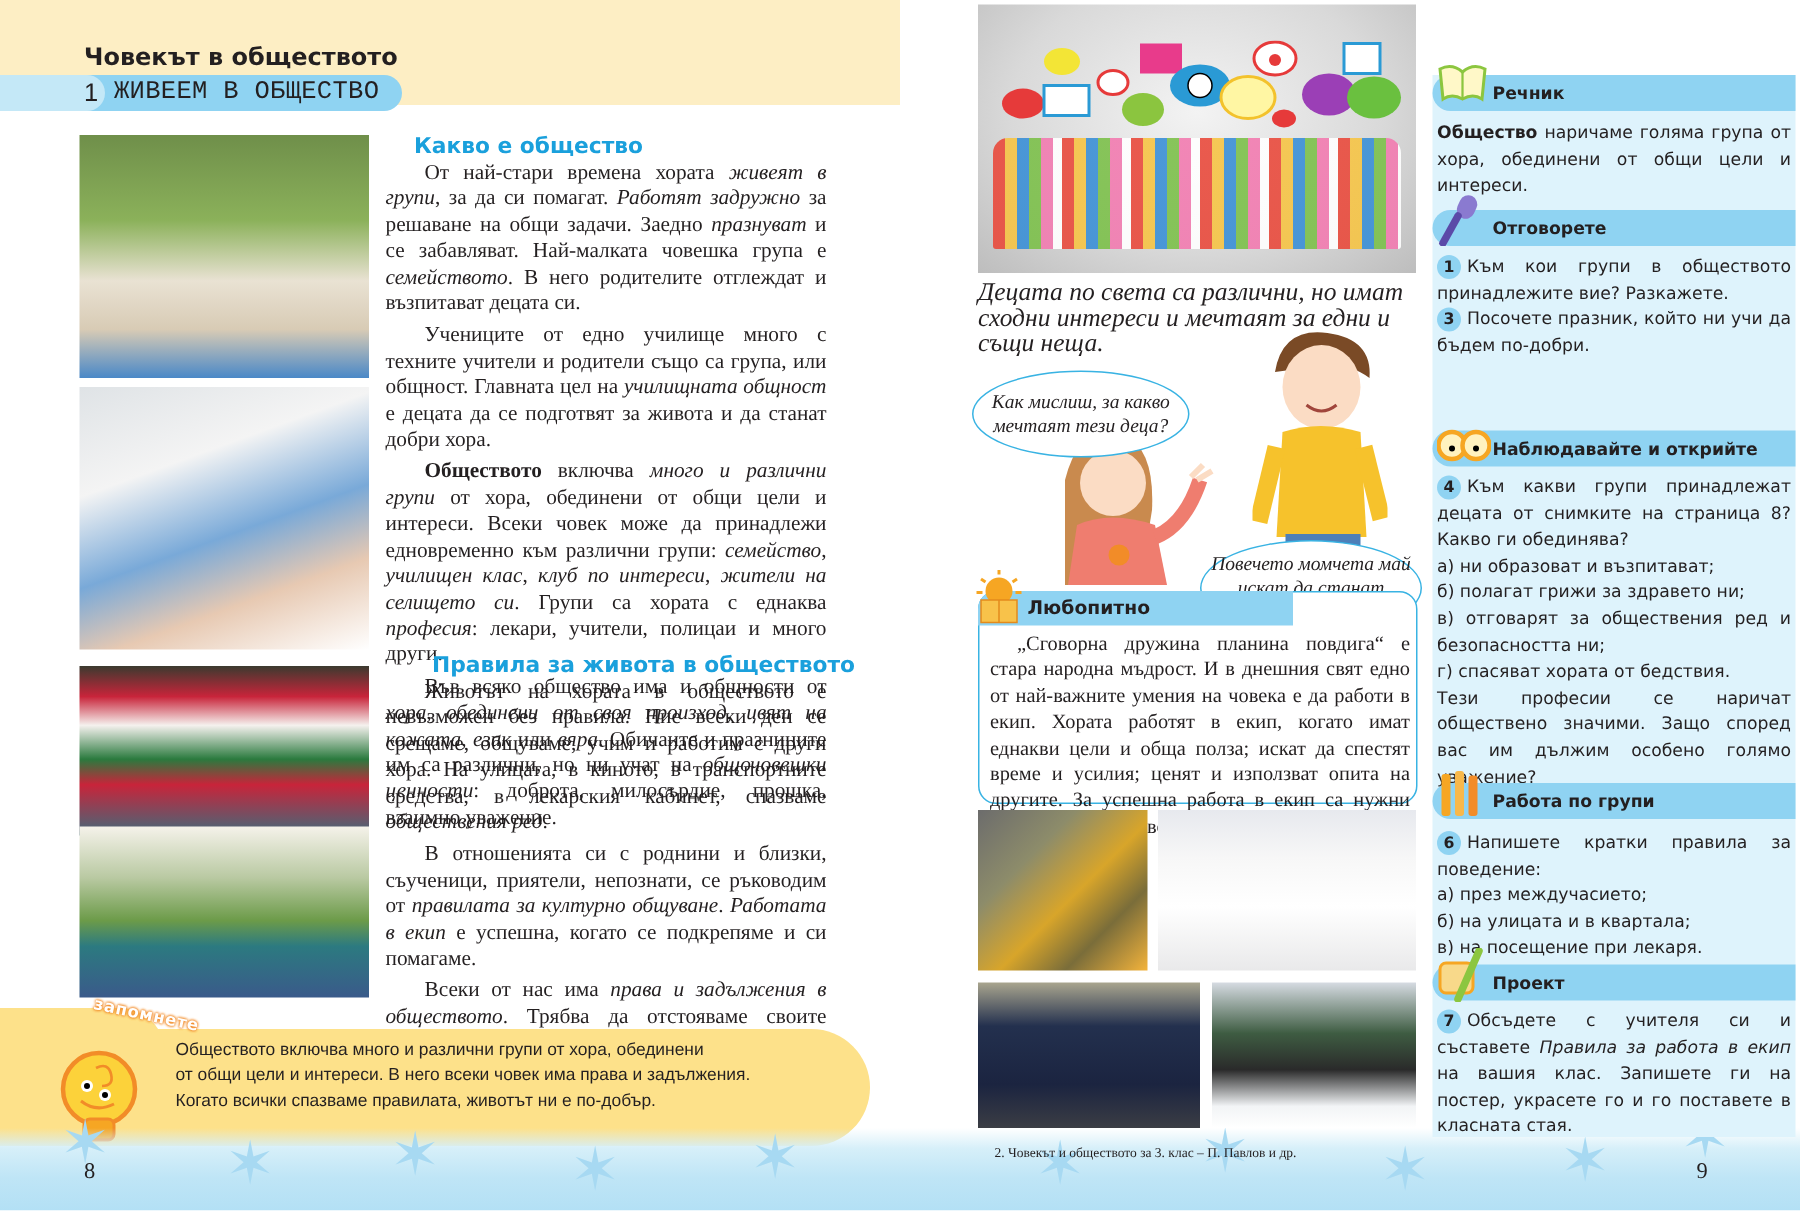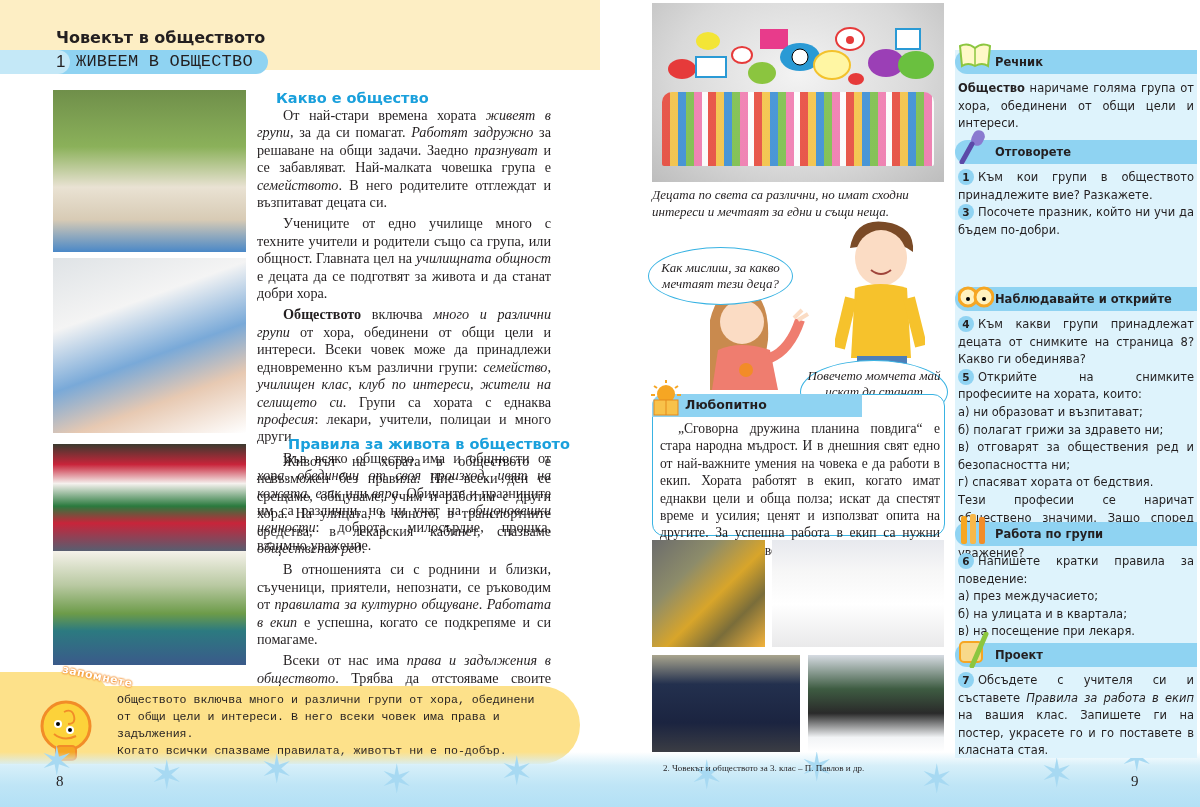--- a/index.html
+++ b/index.html
@@ -36,37 +36,37 @@
   .body-text em { font-style: italic; }
   .body-text b { font-weight: bold; }
   .col-what { left: 257px; top: 107px; width: 294px; }
   .col-rules { left: 257px; top: 453px; width: 294px; }
 
   .remember-box { left: 40px; top: 686px; width: 540px; height: 78px; background: #fde18a; border-radius: 0 40px 40px 0; }
   .remember-left { left: 0; top: 672px; width: 110px; height: 92px; background: #fde18a; border-radius: 0 30px 0 0; }
   .bulb { left: 36px; top: 700px; width: 64px; height: 64px; }
   .remember-label { left: 62px; top: 670px; font-family: "DejaVu Sans", sans-serif; font-weight: bold; font-size: 11px; color: #ffffff; transform: rotate(12deg);
     text-shadow: 0 0 2px #f28c28, 0 0 2px #f28c28, 0 0 2px #f28c28; letter-spacing: 0.5px; }
-  .remember-text { left: 117px; top: 691px; width: 440px; font-family: Liberation Mono, monospace; font-size: 11.6px; line-height: 17px; color: #231f20; }
+  .remember-text { left: 117px; top: 691px; width: 440px; font-family: Liberation Sans, sans-serif; font-size: 11.6px; line-height: 17px; color: #231f20; }
 
   .footer-waves { left: 0; top: 752px; width: 1200px; height: 55px;
     background: linear-gradient(180deg, rgba(255,255,255,0) 0%, #d6eff9 25%, #bfe5f6 60%, #b3e0f5 100%); }
   .star { position: absolute; color: #a7d9f2; font-size: 40px; line-height: 40px; }
   .page-num { font-family: "Liberation Serif", serif; font-size: 15px; color: #231f20; }
   .pn-left { left: 56px; top: 773px; }
   .pn-right { left: 1131px; top: 773px; }
   .credit { left: 651px; top: 763px; font-size: 9px; color: #231f20; margin-left: 12px; }
 
   
   .photo-kids { left: 652px; top: 3px; width: 292px; height: 179px;
     background: radial-gradient(ellipse at 50% 40%, #f3f3f3 0%, #d9d9d9 60%, #bdbdbd 100%); }
   .bubble-icons { position: absolute; left: 8px; top: 24px; width: 276px; height: 70px; }
   .kids-row { position: absolute; left: 10px; bottom: 16px; width: 272px; height: 74px;
     background: repeating-linear-gradient(90deg, #e94a3c 0 8px, #f6c445 8px 16px, #3a8fd6 16px 24px, #7cc04a 24px 32px, #f27bb0 32px 40px, #ffffff 40px 46px); border-radius: 10px 10px 2px 2px; opacity: 0.9; }
-  .caption-kids { left: 652px; top: 186px; width: 292px; font-style: italic; font-size: 13px; line-height: 17px; }
+  .caption-kids { left: 652px; top: 186px; width: 292px; font-style: italic; font-size: 17px; line-height: 17px; }
 
   .speech { background: #ffffff; border: 1.6px solid #39b3e3; border-radius: 50%; display: flex; align-items: center; justify-content: center; text-align: center; font-style: italic; font-size: 13px; line-height: 16px; }
   .speech-q { left: 648px; top: 247px; width: 145px; height: 58px; }
   .speech-a { left: 800px; top: 360px; width: 148px; height: 64px; }
 
   .girl { left: 690px; top: 280px; width: 130px; height: 110px; }
   .boy { left: 835px; top: 218px; width: 90px; height: 160px; }
 
   .curious-box { left: 652px; top: 394px; width: 293px; height: 142px; border: 1.6px solid #39b3e3; border-radius: 12px; background: #ffffff; }
   .curious-bar { left: 652px; top: 394px; width: 210px; height: 23px; background: #8fd3f2; border-radius: 12px 0 0 0; }
@@ -252,21 +252,20 @@
 <div class="sb-bar" style="top:287px;"></div>
 <svg class="sb-icon" style="left:958px;top:281px;width:36px;height:28px;" viewBox="0 0 36 28">
   <circle cx="10" cy="16" r="9" fill="#fff2c0" stroke="#f6a623" stroke-width="3"></circle>
   <circle cx="26" cy="16" r="9" fill="#fff2c0" stroke="#f6a623" stroke-width="3"></circle>
   <circle cx="10" cy="18" r="2" fill="#000"></circle>
     <circle cx="26" cy="18" r="2" fill="#000"></circle>
 </svg>
 <div class="sb-label" style="left:995px;top:292px;">Наблюдавайте и открийте</div>
 <div class="sb-text" style="top:316px;">
   <p><span class="num">4</span><span>Към какви групи принадлежат децата от снимките на страница 8? Какво ги обединява?</span></p>
-  <p><span class="num">5</span><span>Открийте на снимките професиите на хората, които:</span></p>
   <p>а) ни образоват и възпитават;</p>
   <p>б) полагат грижи за здравето ни;</p>
   <p>в) отговарят за обществения ред и безопасността ни;</p>
   <p>г) спасяват хората от бедствия.</p>
   <p>Тези професии се наричат обществено значими. Защо според вас им дължим особено голямо уважение?</p>
 </div>
 
 <div class="sb-bar" style="top:522px;"></div>
 <svg class="sb-icon" style="left:958px;top:512px;width:30px;height:34px;" viewBox="0 0 30 34">
   <rect x="3" y="4" width="6" height="28" rx="2" fill="#f6a623"></rect>

